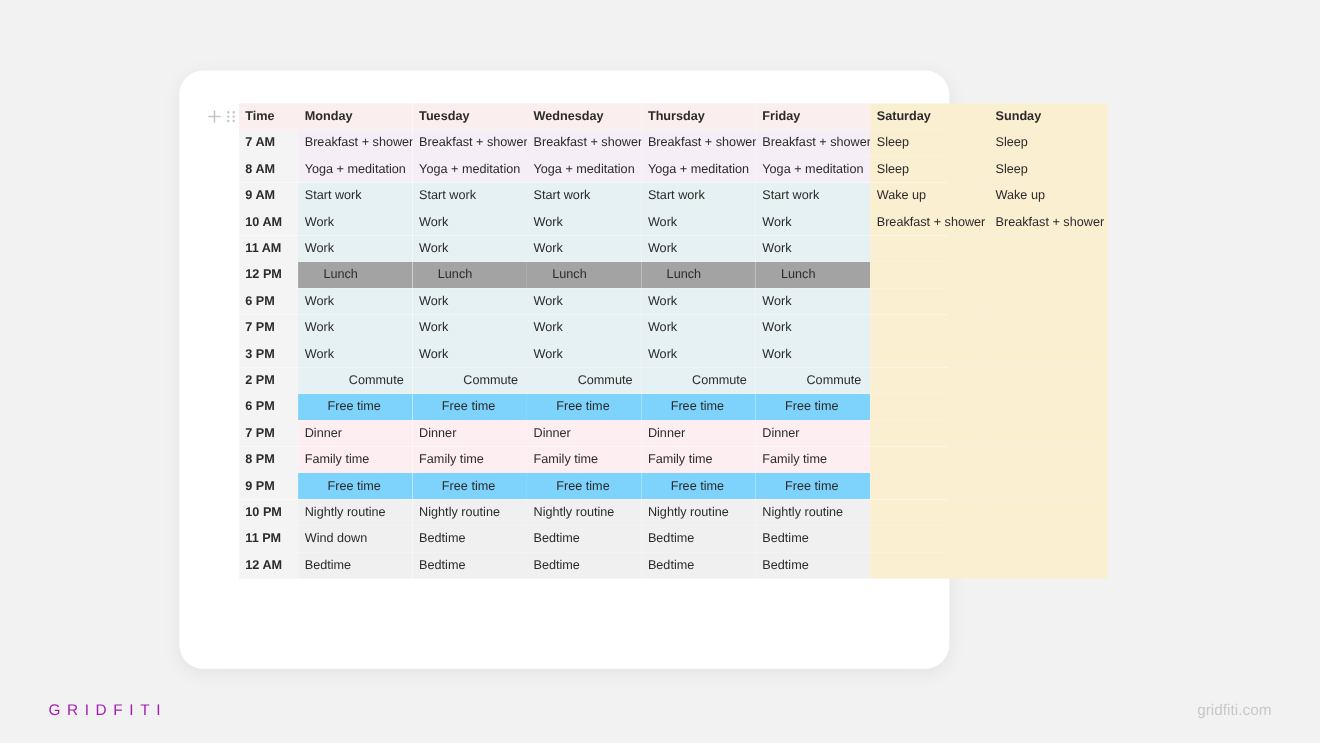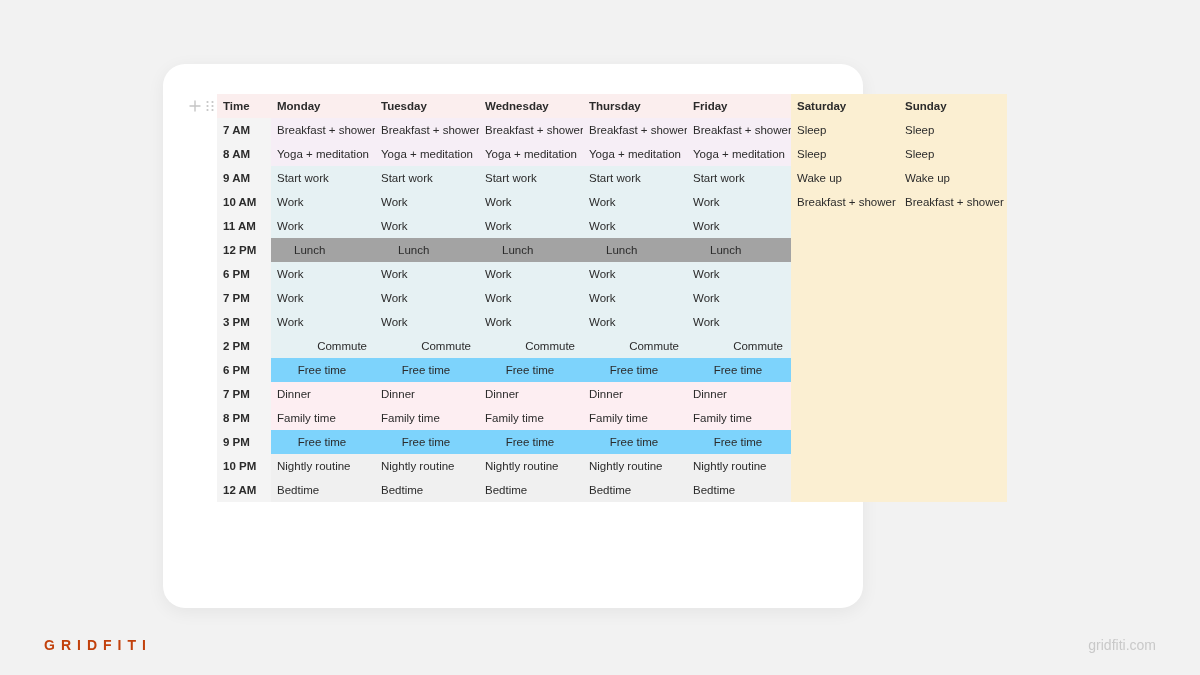--- a/index.html
+++ b/index.html
@@ -74,22 +74,22 @@
   .c-bedtime   { background: #f0f0f0; }
   .c-weekend   { background: #fbefd2; }
   .c-time-weekday { background: #f4f4f4; }
 
   .footer-left {
     position: absolute;
     left: 44px;
     bottom: 22px;
     letter-spacing: 6px;
     font-size: 14px;
-    font-weight: 700;
-    color: #c2410c;
+    font-weight: 400;
+    color: #a21caf;
   }
   .footer-right {
     position: absolute;
     right: 44px;
     bottom: 22px;
     font-size: 14px;
     color: #c9c9c9;
   }
 </style>
 </head>
@@ -284,20 +284,30 @@
             <td class="time-cell c-time-weekday">10 PM</td>
             <td class="c-nightly">Nightly routine</td>
             <td class="c-nightly">Nightly routine</td>
             <td class="c-nightly">Nightly routine</td>
             <td class="c-nightly">Nightly routine</td>
             <td class="c-nightly">Nightly routine</td>
             <td class="c-weekend"></td>
             <td class="c-weekend"></td>
           </tr>
           <tr>
+            <td class="time-cell c-time-weekday">11 PM</td>
+            <td class="c-winddown">Wind down</td>
+            <td class="c-bedtime">Bedtime</td>
+            <td class="c-bedtime">Bedtime</td>
+            <td class="c-bedtime">Bedtime</td>
+            <td class="c-bedtime">Bedtime</td>
+            <td class="c-weekend"></td>
+            <td class="c-weekend"></td>
+          </tr>
+          <tr>
             <td class="time-cell c-time-weekday">12 AM</td>
             <td class="c-bedtime">Bedtime</td>
             <td class="c-bedtime">Bedtime</td>
             <td class="c-bedtime">Bedtime</td>
             <td class="c-bedtime">Bedtime</td>
             <td class="c-bedtime">Bedtime</td>
             <td class="c-weekend"></td>
             <td class="c-weekend"></td>
           </tr>
         </tbody>

